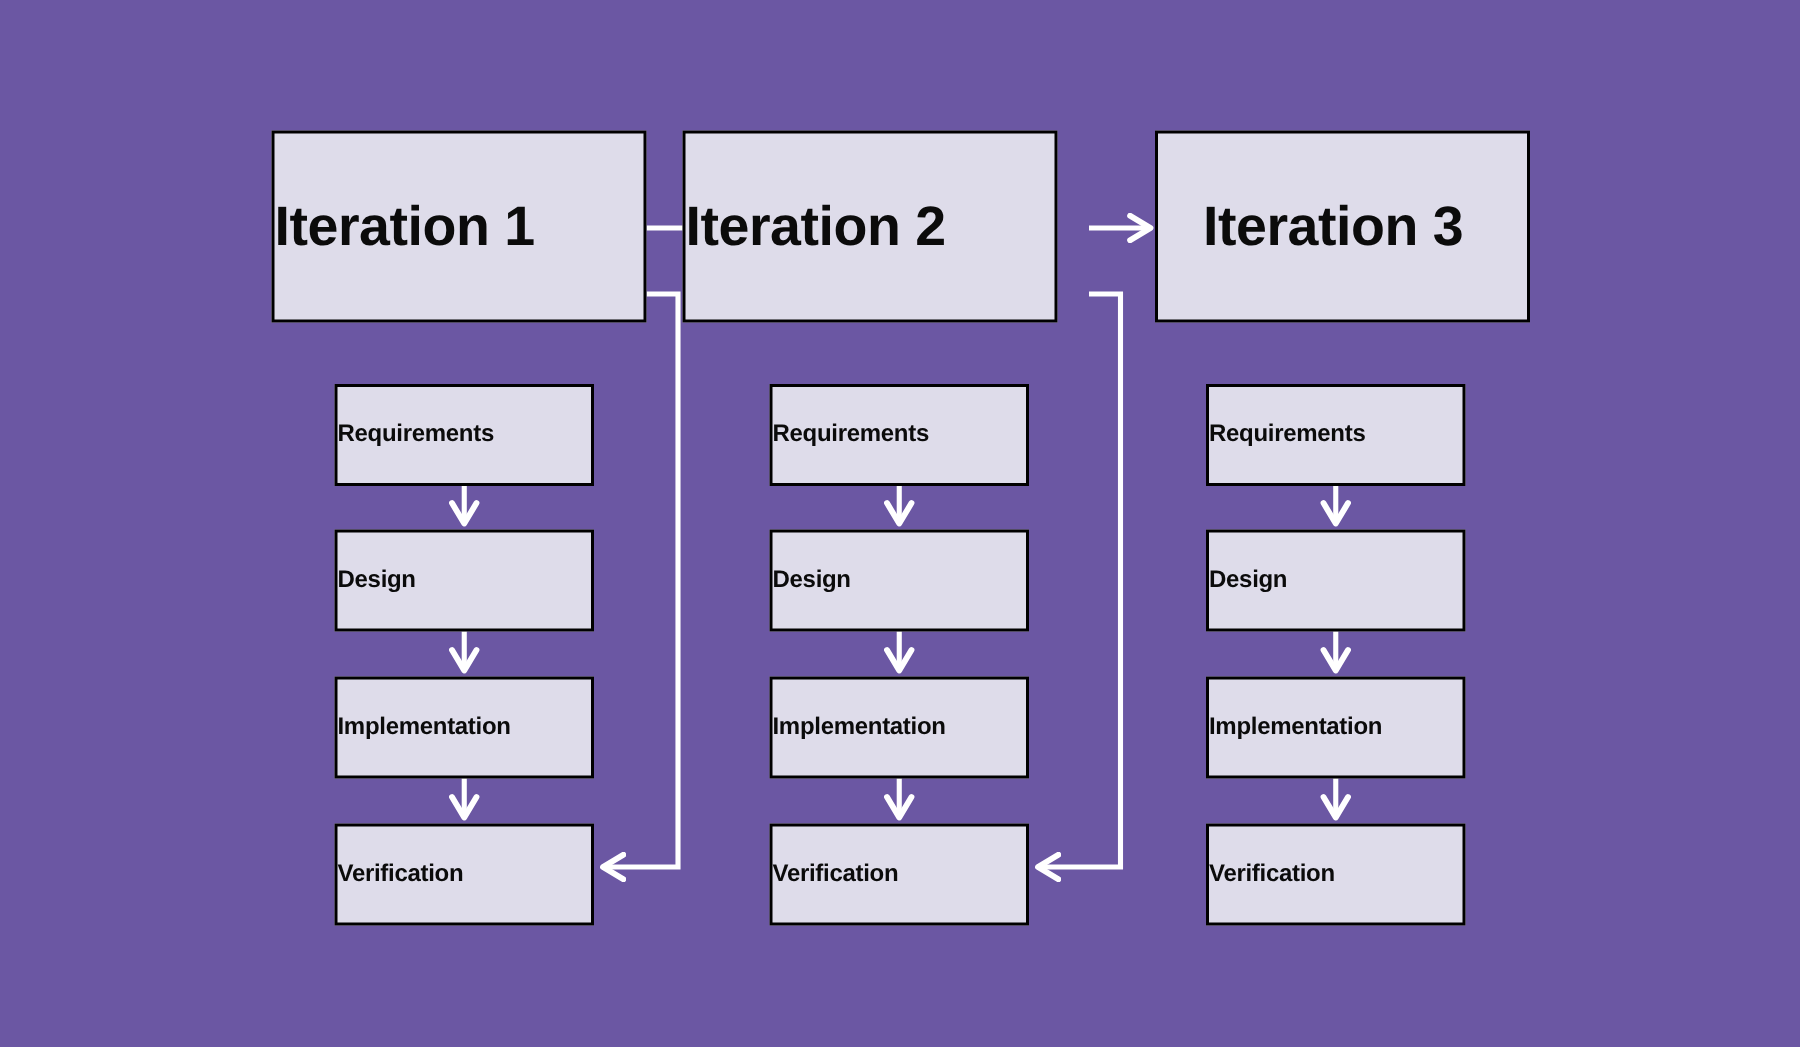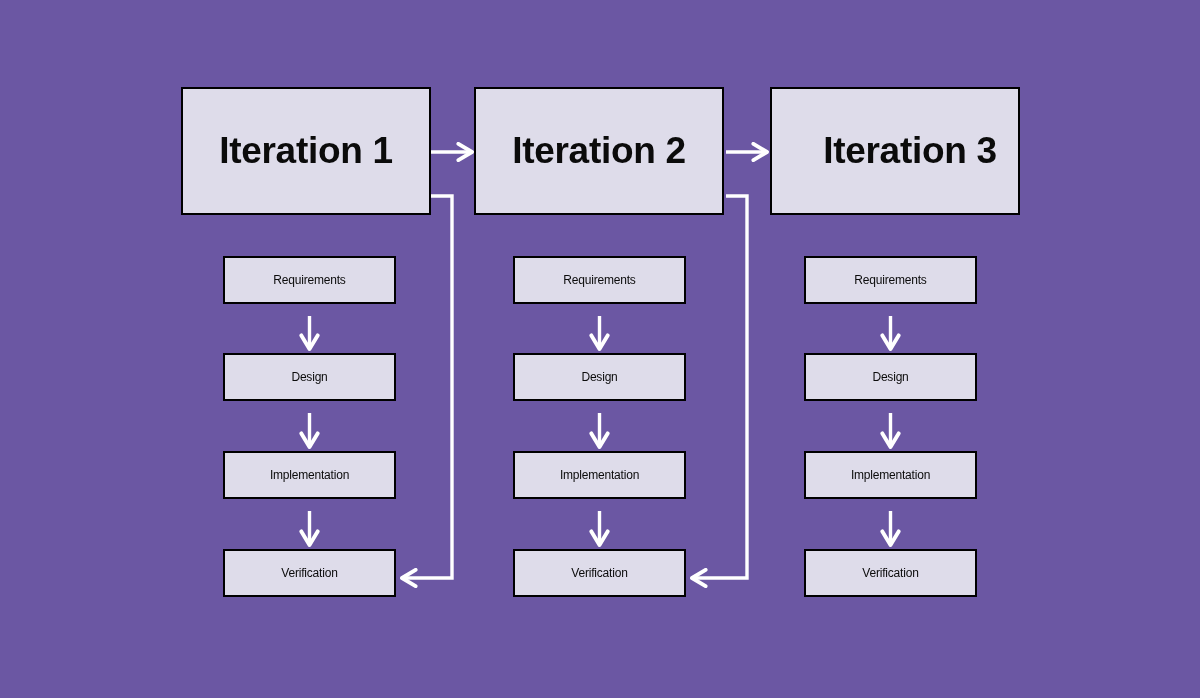--- a/index.html
+++ b/index.html
@@ -26,36 +26,36 @@
     height: 698px;
     pointer-events: none;
   }
   .node {
     position: absolute;
     box-sizing: border-box;
     background: #DEDCEA;
     border: 2px solid #000000;
     display: flex;
     align-items: center;
-    justify-content: center;
+    justify-content: flex-start;
     color: #0b0b0b;
     text-align: center;
   }
   .iteration-node {
     width: 250px;
     height: 128px;
     font-size: 37px;
     font-weight: bold;
     letter-spacing: -0.3px;
   }
   .stage-node {
     width: 173px;
-    height: 48px;
-    font-size: 12px;
-    font-weight: normal;
+    height: 68px;
+    font-size: 16px;
+    font-weight: bold;
     letter-spacing: -0.2px;
   }
 </style>
 </head>
 <body>
 
 <div id="canvas">
 
   <svg class="svg-layer" viewBox="0 0 1200 698" xmlns="http://www.w3.org/2000/svg">
     <defs>
@@ -84,21 +84,21 @@
 
       <path d="M431,196 L452,196 L452,578 L402,578" marker-end="url(#arrowhead)"></path>
 
       <path d="M726,196 L747,196 L747,578 L692,578" marker-end="url(#arrowhead)"></path>
     </g>
   </svg>
 
   <div class="node iteration-node" style="left:181px; top:87px;">
     <span>Iteration 1</span>
   </div>
-  <div class="node iteration-node" style="left:474px; top:87px;">
+  <div class="node iteration-node" style="left:455px; top:87px;">
     <span>Iteration 2</span>
   </div>
   <div class="node iteration-node" style="left:770px; top:87px;padding-left:30px;">
     <span>Iteration 3</span>
   </div>
 
   <div class="node stage-node" style="left:223px; top:256px;">
     <span>Requirements</span>
   </div>
   <div class="node stage-node" style="left:223px; top:353px;">

